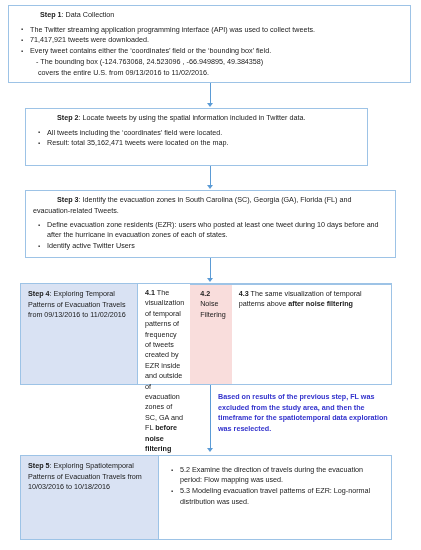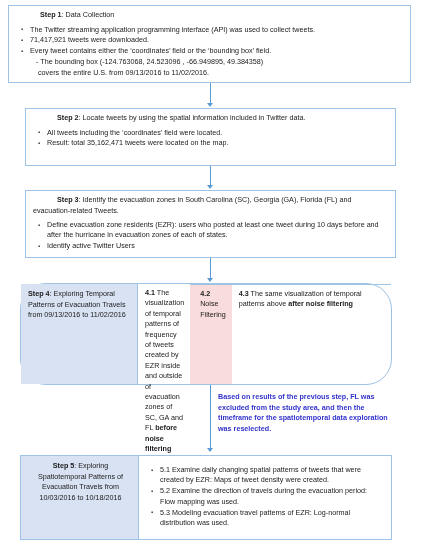--- a/index.html
+++ b/index.html
@@ -138,21 +138,21 @@
     <li>71,417,921 tweets were downloaded.</li>
     <li>Every tweet contains either the ‘coordinates’ field or the ‘bounding box’ field.</li>
     <li class="nodot">- The bounding box (-124.763068, 24.523096 , -66.949895, 49.384358)</li>
     <li class="nodot" style="padding-left:18px;">covers the entire U.S. from 09/13/2016 to 11/02/2016.</li>
   </ul>
 </div>
 
 <div class="conn-line" style="left:210px; top:83px; height:22px;"></div>
 <div class="conn-head" style="left:207px; top:103px;"></div>
 
-<div class="box box-pad" style="left:25px; top:108px; width:371px; height:58px;">
+<div class="box box-pad" style="left:25px; top:108px; width:343px; height:58px;">
   <div class="step-title">
     <b>Step 2</b><span>:  Locate tweets by using the spatial information included in Twitter data.</span>
   </div>
   <ul class="bullets">
     <li>All tweets including the ‘coordinates’ field were located.</li>
     <li>Result: total 35,162,471 tweets were located on the map.</li>
   </ul>
 </div>
 
 <div class="conn-line" style="left:210px; top:166px; height:21px;"></div>
@@ -164,21 +164,21 @@
   </div>
   <ul class="bullets">
     <li>Define evacuation zone residents (EZR): users who posted at least one tweet during 10 days before and after the hurricane in evacuation zones of each of states.</li>
     <li>Identify active Twitter Users</li>
   </ul>
 </div>
 
 <div class="conn-line" style="left:210px; top:258px; height:22px;"></div>
 <div class="conn-head" style="left:207px; top:278px;"></div>
 
-<div class="split-box" style="left:20px; top:283px; width:372px; height:102px;border-radius:26px;">
+<div class="split-box" style="left:20px; top:283px; width:372px; height:102px;">
   <div class="split-left" style="width:117px;">
     <b>Step 4</b><span>: Exploring Temporal Patterns of Evacuation Travels from 09/13/2016 to 11/02/2016</span>
   </div>
   <div class="split-right">
 
     <div class="srow" style="flex:0 0 41px;">
       <b class="bld">4.1</b><span> The visualization of temporal patterns of frequency of tweets created by EZR inside and outside of evacuation zones of SC, GA and FL </span><b class="bld">before noise filtering</b>
     </div>
 
     <div class="srow pink" style="flex:0 0 25px;">
@@ -191,25 +191,24 @@
 
   </div>
 </div>
 
 <div class="conn-line" style="left:210px; top:385px; height:65px;"></div>
 <div class="conn-head" style="left:207px; top:448px;"></div>
 
 <div class="note-blue" style="left:218px; top:392px; width:180px;">Based on results of the previous step, FL was excluded from the study area, and then the timeframe for the spatiotemporal data exploration was reselected.</div>
 
 <div class="split-box" style="left:20px; top:455px; width:372px; height:85px;">
-  <div class="split-left" style="width:118px;text-align:center;">
+  <div class="split-left" style="width:138px;">
     <b>Step 5</b><span>: Exploring Spatiotemporal Patterns of Evacuation Travels from 10/03/2016 to 10/18/2016</span>
   </div>
   <div class="split-right">
     <div class="srow" style="padding-top:5px;">
       <ul class="bullets">
-        <li>5.1 Examine daily changing spatial patterns of tweets that were created by EZR: Maps of tweet density were created.</li>
         <li>5.2 Examine the direction of travels during the evacuation period: Flow mapping was used.</li>
         <li>5.3 Modeling evacuation travel patterns of EZR: Log-normal distribution was used.</li>
       </ul>
     </div>
   </div>
 </div>
 
 </body></html>

